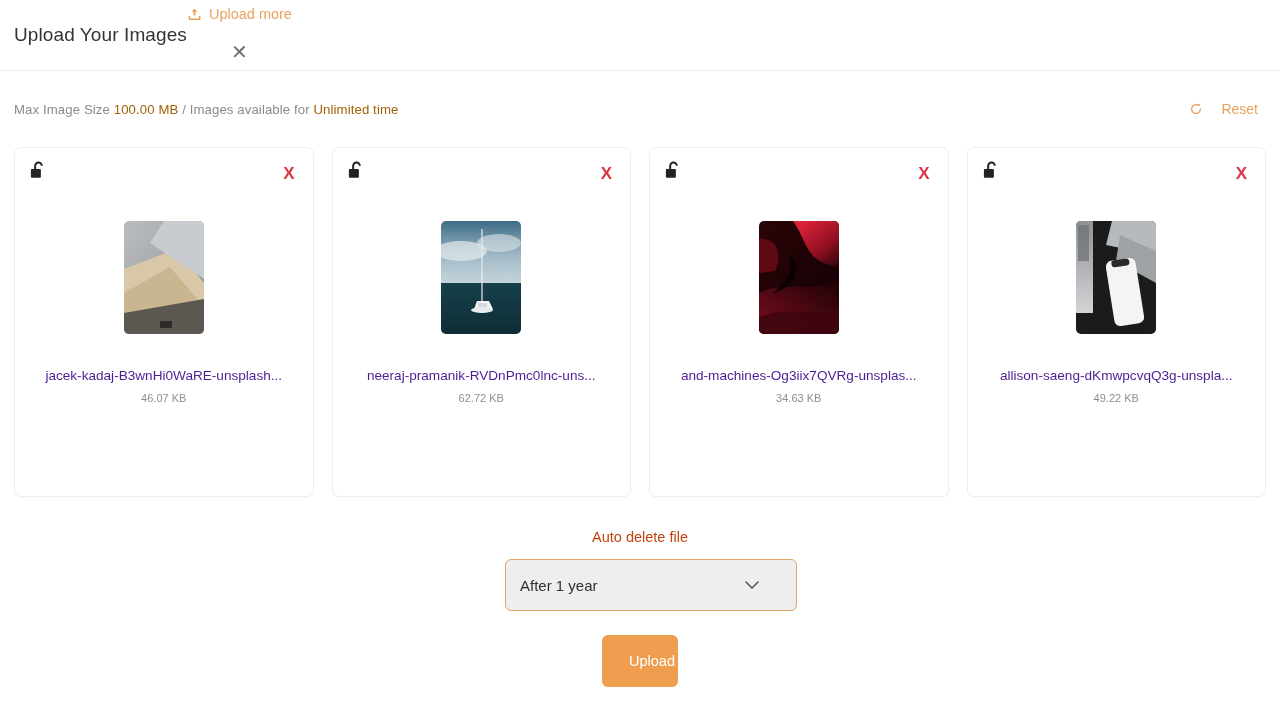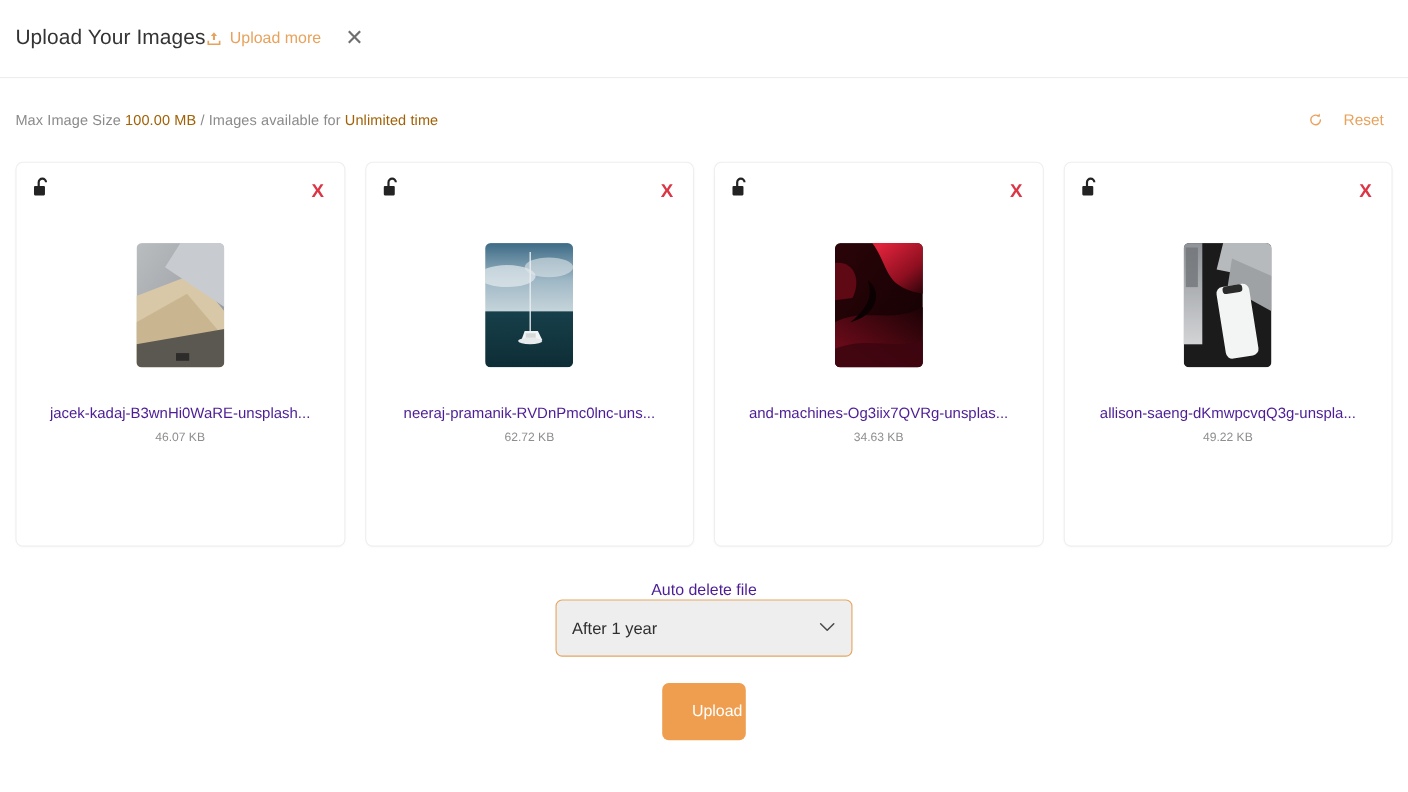--- a/index.html
+++ b/index.html
@@ -33,20 +33,21 @@
   .header-title {
     font-size: 19px;
     color: #343434;
     font-weight: 400;
     letter-spacing: .1px;
   }
   .header-right {
     display: flex;
     align-items: center;
     gap: 18px;
+    flex-direction: column;
   }
   .upload-more {
     display: flex;
     align-items: center;
     gap: 7px;
     color: #e8a25c;
     font-size: 14.5px;
     cursor: pointer;
     user-select: none;
   }
@@ -156,28 +157,29 @@
   
   .footer {
     flex: 1;
     display: flex;
     flex-direction: column;
     align-items: center;
     padding-top: 32px;
   }
   .auto-delete-label {
     font-size: 14.5px;
-    color: #4c1d95;
+    color: #c2410c;
+    margin-bottom: 14px;
   }
   .select-wrap {
     position: relative;
     width: 270px;
   }
   .select-box {
-    width: 270px;
+    width: 292px;
     height: 52px;
     border: 1px solid #e5a561;
     border-radius: 6px;
     background: #eeeeee;
     display: flex;
     align-items: center;
     padding: 0 14px;
     font-size: 15px;
     color: #2f2f2f;
     cursor: pointer;

